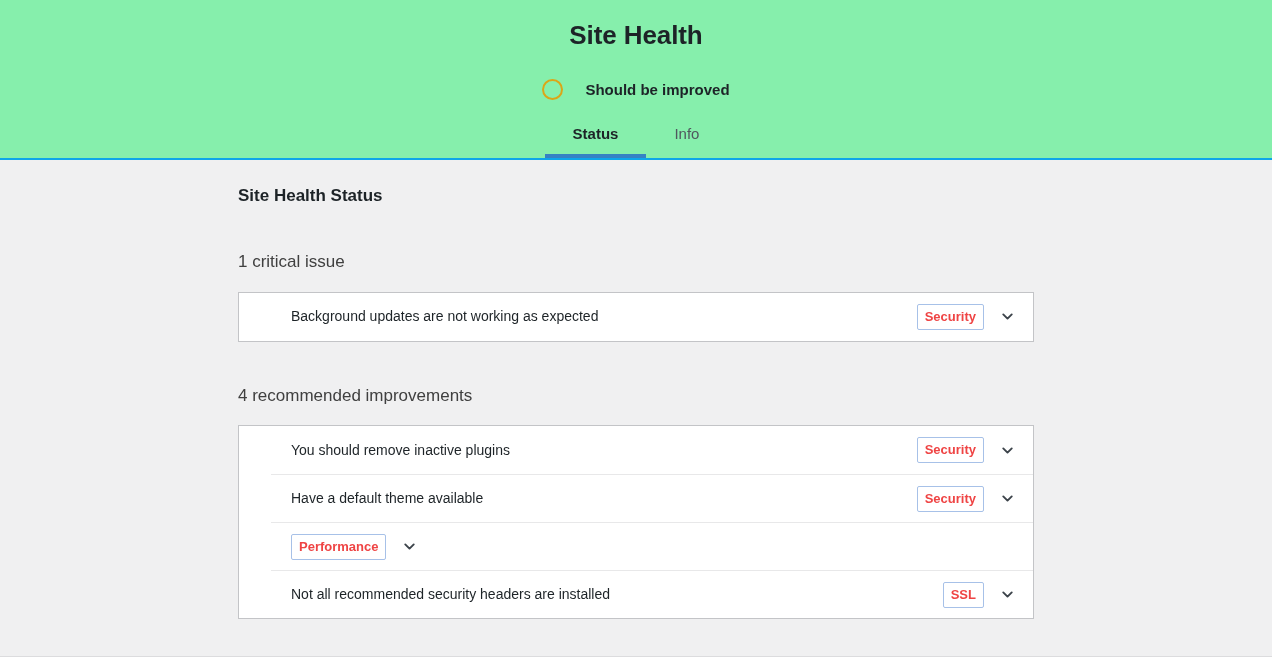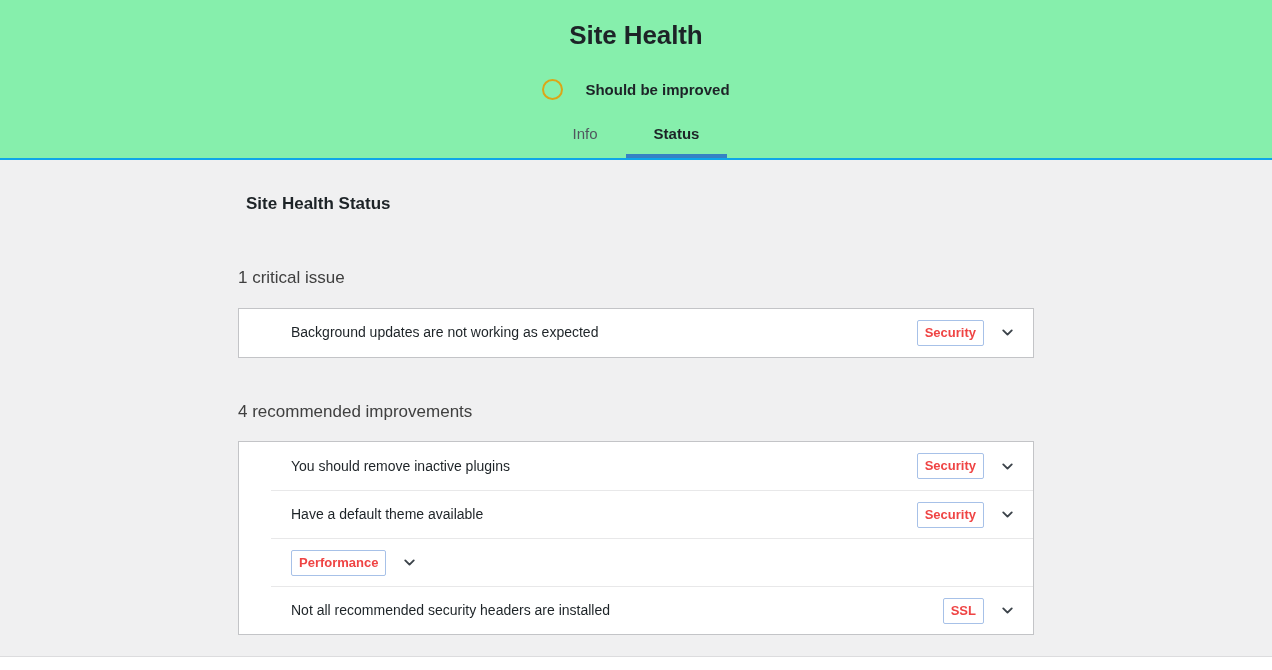--- a/index.html
+++ b/index.html
@@ -92,21 +92,21 @@
     padding: 0 0 0 0;
   }
   .content {
     max-width: 1272px;
     padding: 0 238px 0 238px;
   }
   .section-title {
     font-size: 17px;
     font-weight: 700;
     color: #1d2327;
-    margin: 8px;
+    margin: 0;
     padding-top: 24px;
     line-height: 1.4;
   }
   .section-desc {
     font-size: 14px;
     color: #50575e;
     margin: 0;
     padding-top: 23px;
     line-height: 1.5;
   }
@@ -189,22 +189,22 @@
 <div class="health-header">
 
   <h1 class="health-title">Site Health</h1>
 
   <div class="health-status-line">
     <span class="status-ring"></span>
     <span class="status-label">Should be improved</span>
   </div>
 
   <nav class="tabs-row">
+    <button class="tab is-active">Status</button>
     <button class="tab">Info</button>
-    <button class="tab is-active">Status</button>
   </nav>
 
 </div>
 
 <div class="main-wrap">
   <div class="content">
 
     <h2 class="section-title">Site Health Status</h2>
 
 

